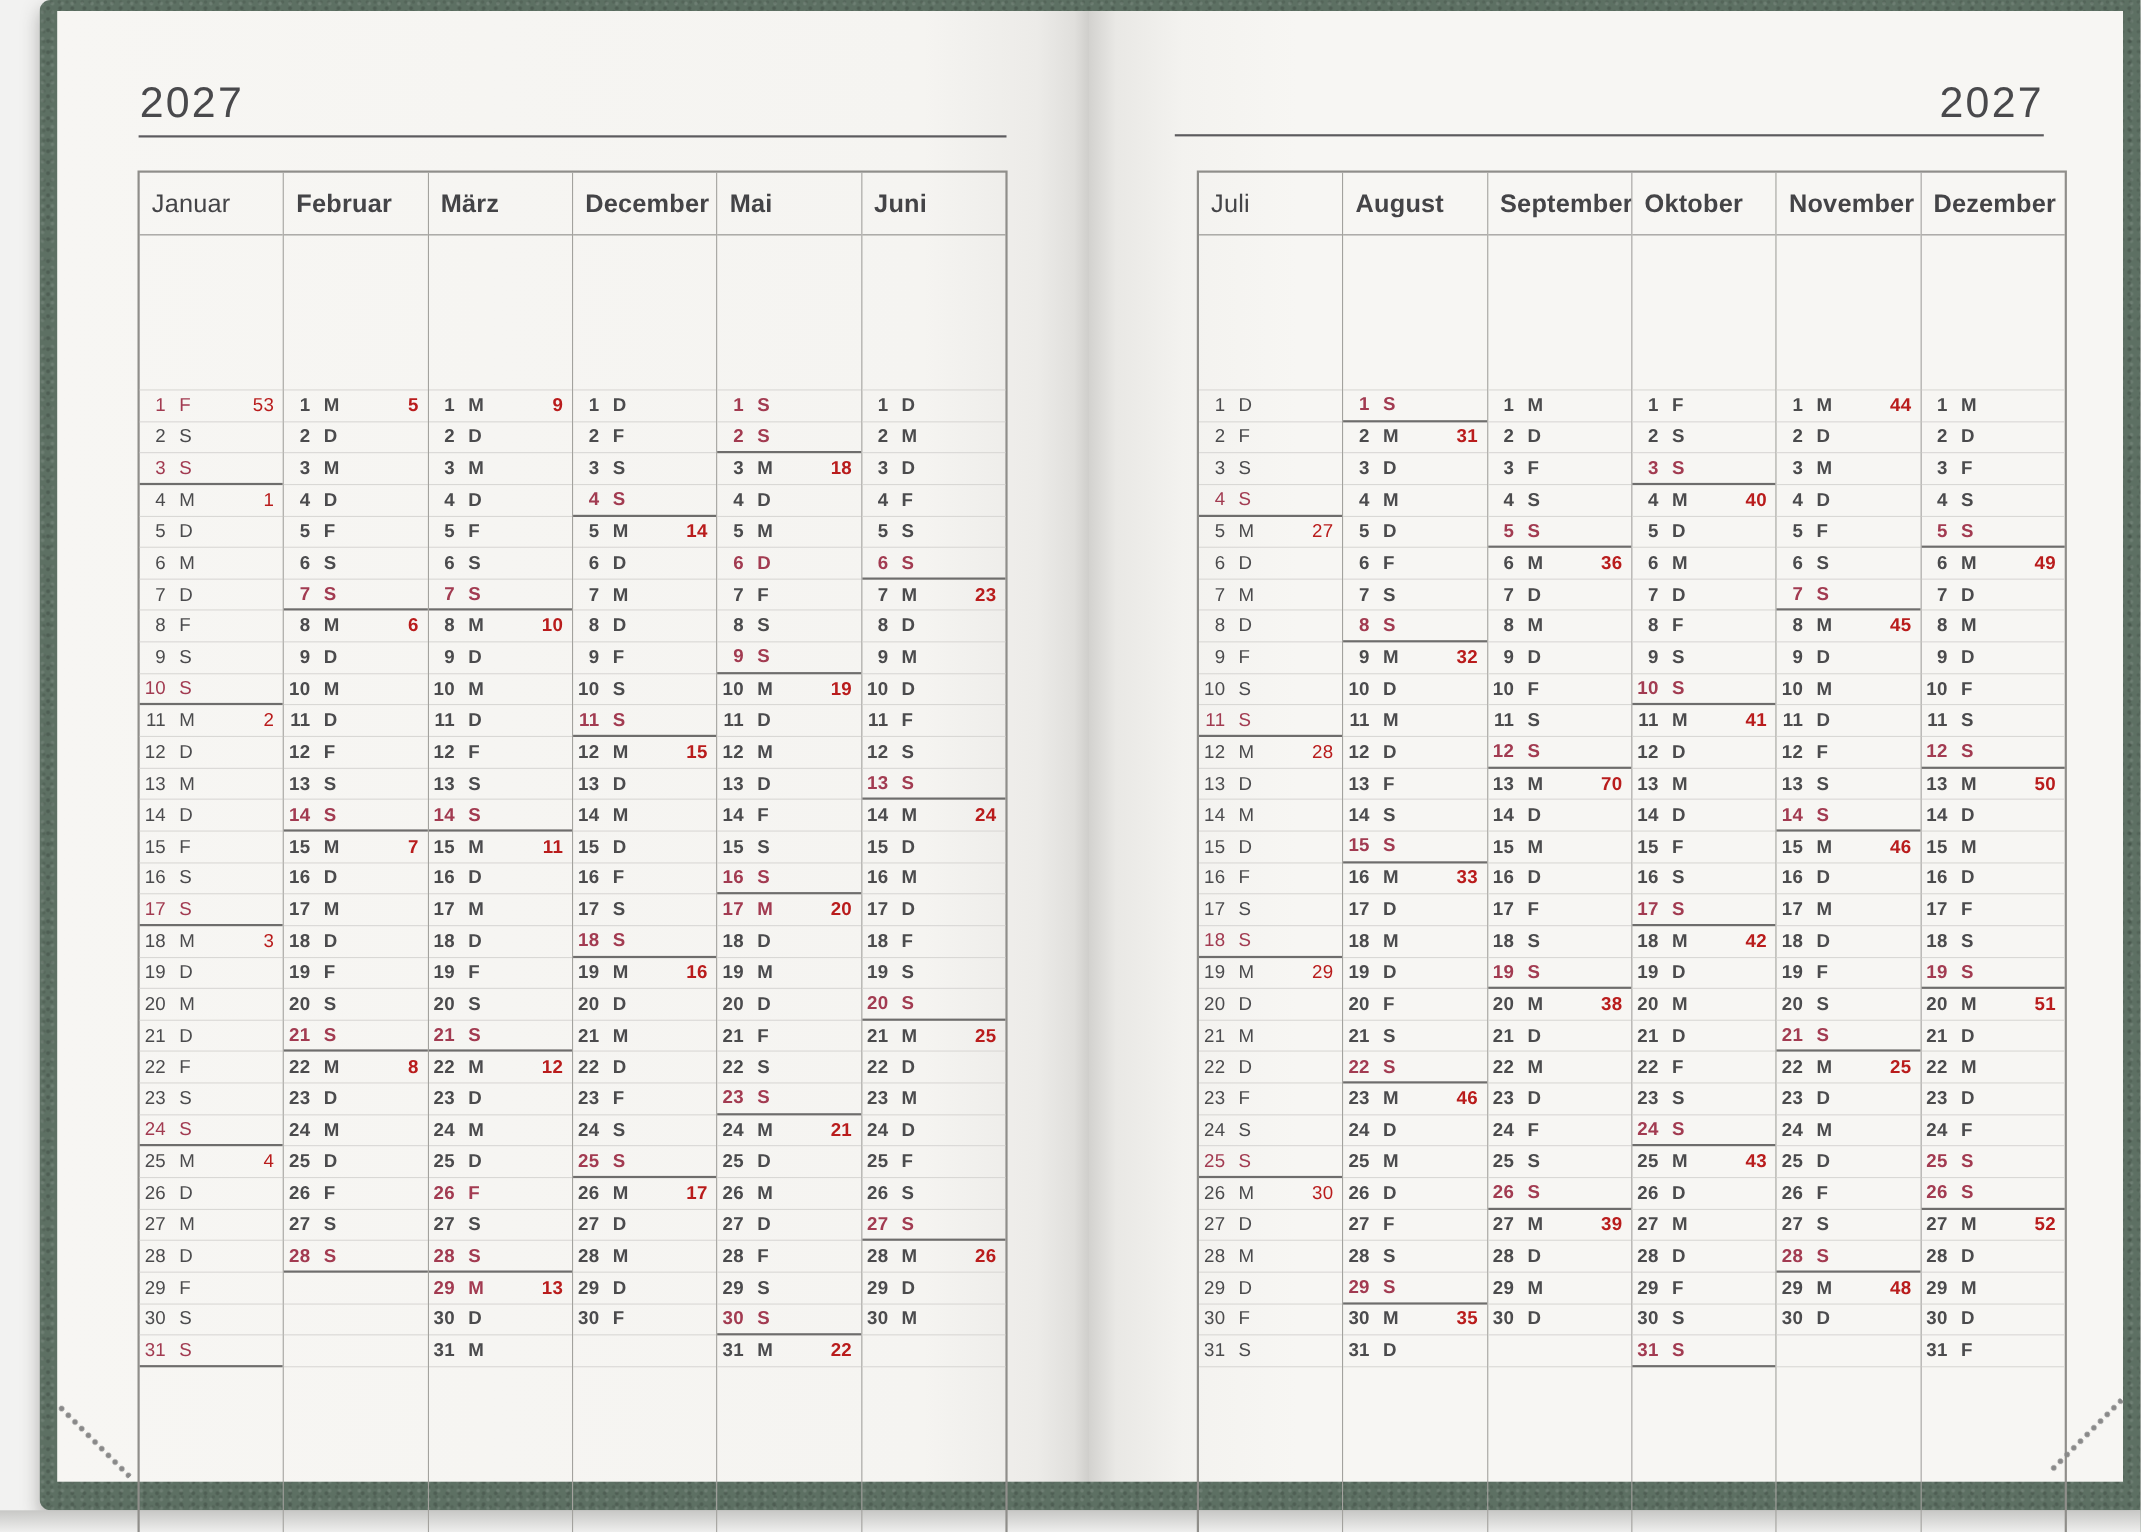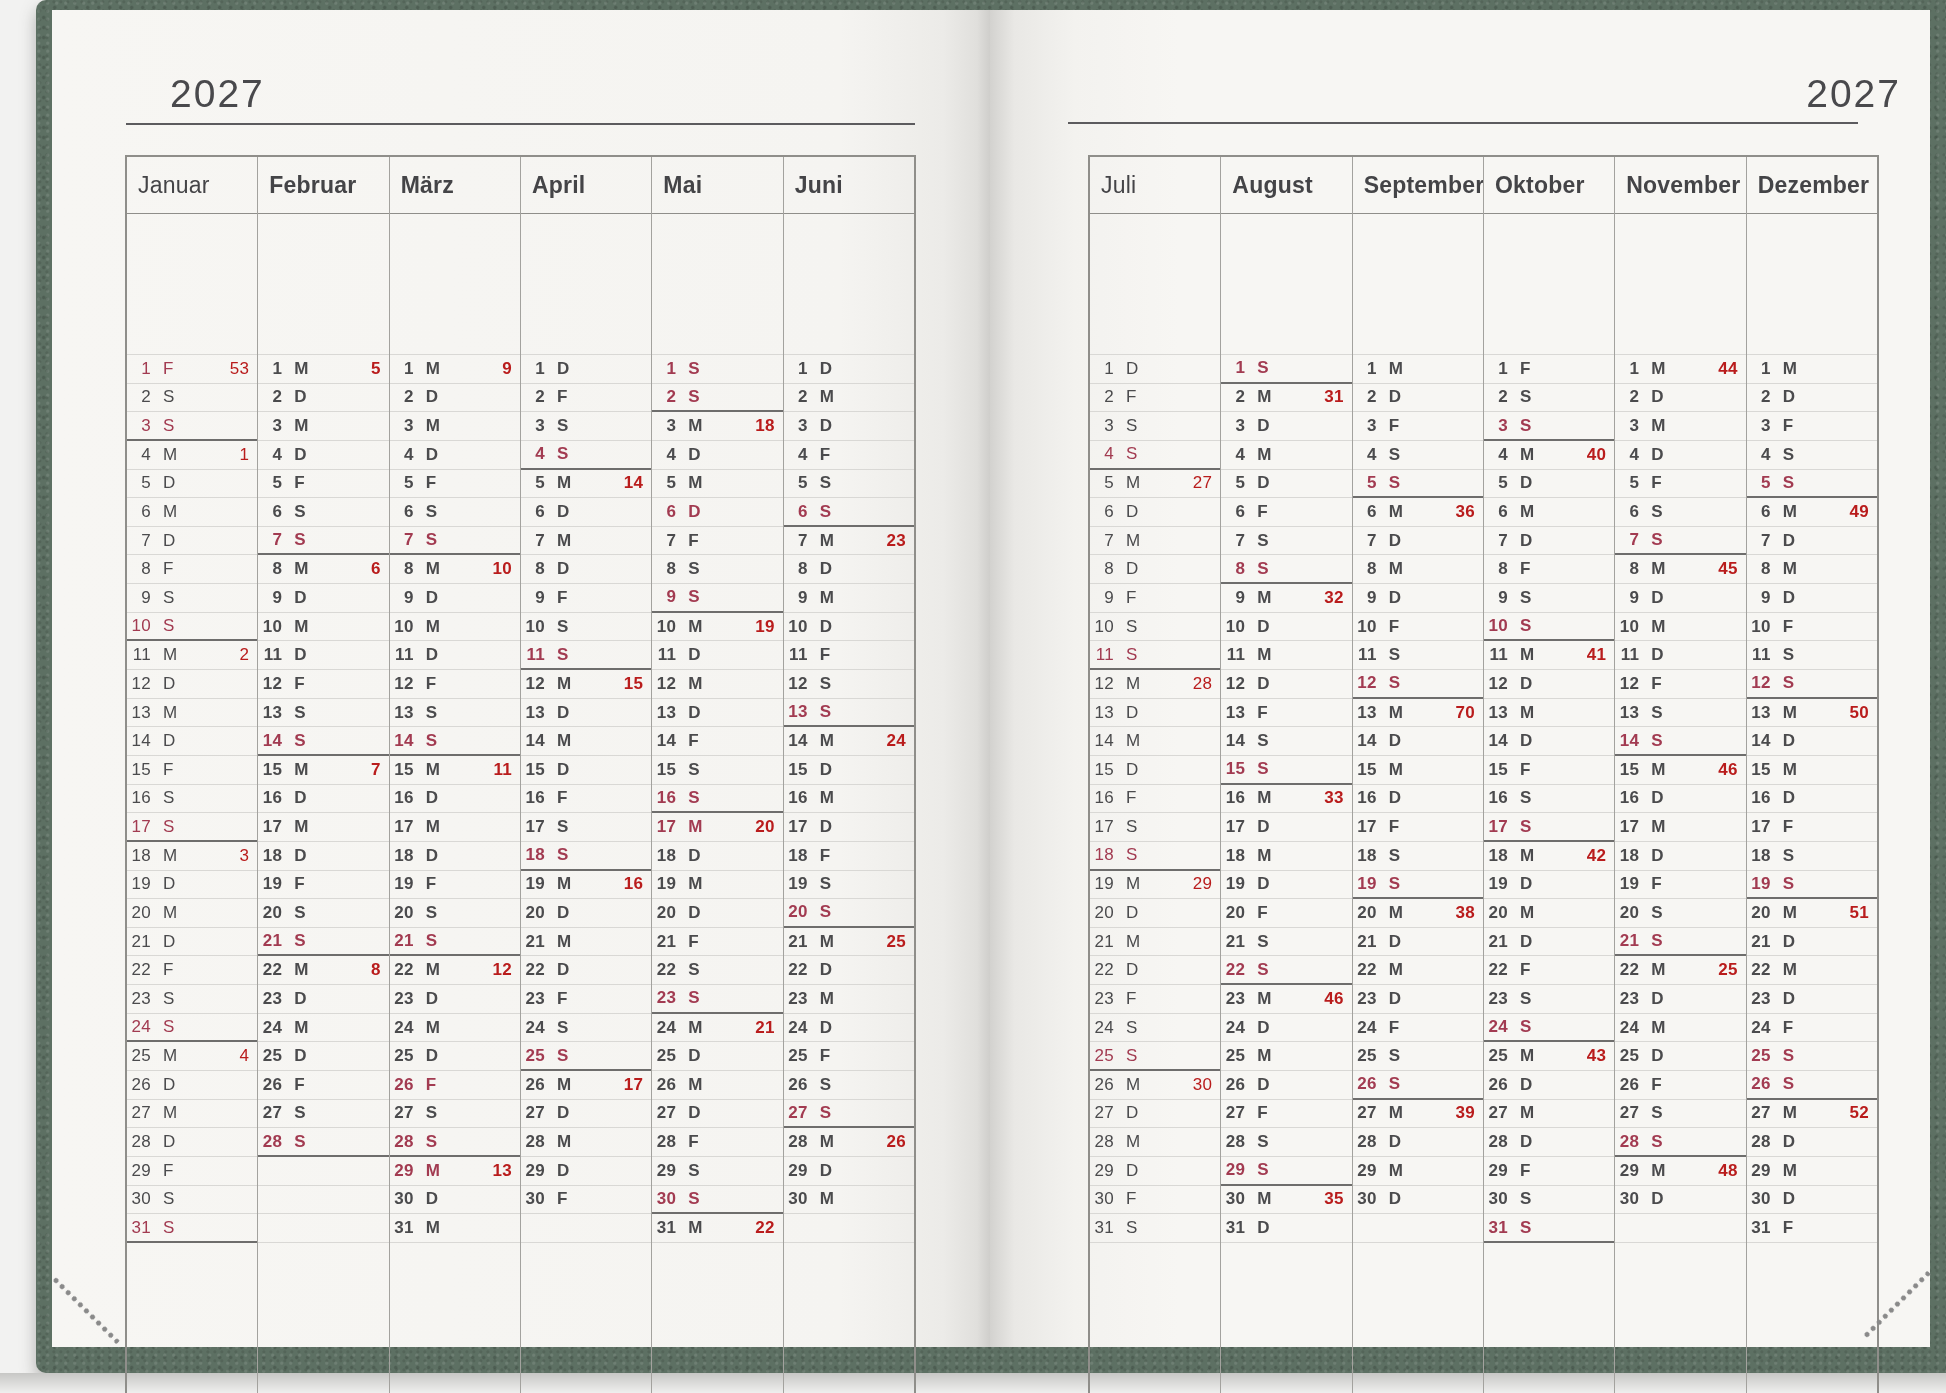--- a/index.html
+++ b/index.html
@@ -38,21 +38,21 @@
   .perf{
     position:absolute;width:92px;height:7px;
     background-image:radial-gradient(circle, #898989 2.1px, rgba(137,137,137,0) 2.9px);
     background-size:8.6px 7px;background-repeat:repeat-x;
   }
   .perf-left{left:53px;top:1274px;transform:rotate(45deg);transform-origin:0 50%;}
   .perf-right{left:1864px;top:1334px;transform:rotate(-45deg);transform-origin:0 50%;}
   
   .year{
     position:absolute;top:72px;font-size:39px;letter-spacing:2px;
-    color:#49494c;font-weight:400;margin-left:43px;
+    color:#49494c;font-weight:400;
   }
   .year-left{left:127px;}
   .year-right{left:1068px;width:790px;text-align:right;}
   .year-rule{position:absolute;height:2px;background:#5c5b5e;}
   .rule-left{left:126px;top:123px;width:789px;}
   .rule-right{left:1068px;top:122px;width:790px;}
   
   .cal-table{
     position:absolute;top:155px;height:1334px;width:791px;
     box-sizing:border-box;border:2px solid #8f8e8a;
@@ -483,21 +483,21 @@
         <span class="dnum">30</span>
         <span class="dw">D</span>
       </div>
       <div class="row">
         <span class="dnum">31</span>
         <span class="dw">M</span>
       </div>
       <div class="row"></div>
     </div>
     <div class="month-col">
-      <div class="month-head">April</div>
+      <div class="month-head">December</div>
       <div class="blank-zone"></div>
       <div class="row">
         <span class="dnum">1</span>
         <span class="dw">D</span>
       </div>
       <div class="row">
         <span class="dnum">2</span>
         <span class="dw">F</span>
       </div>
       <div class="row">

